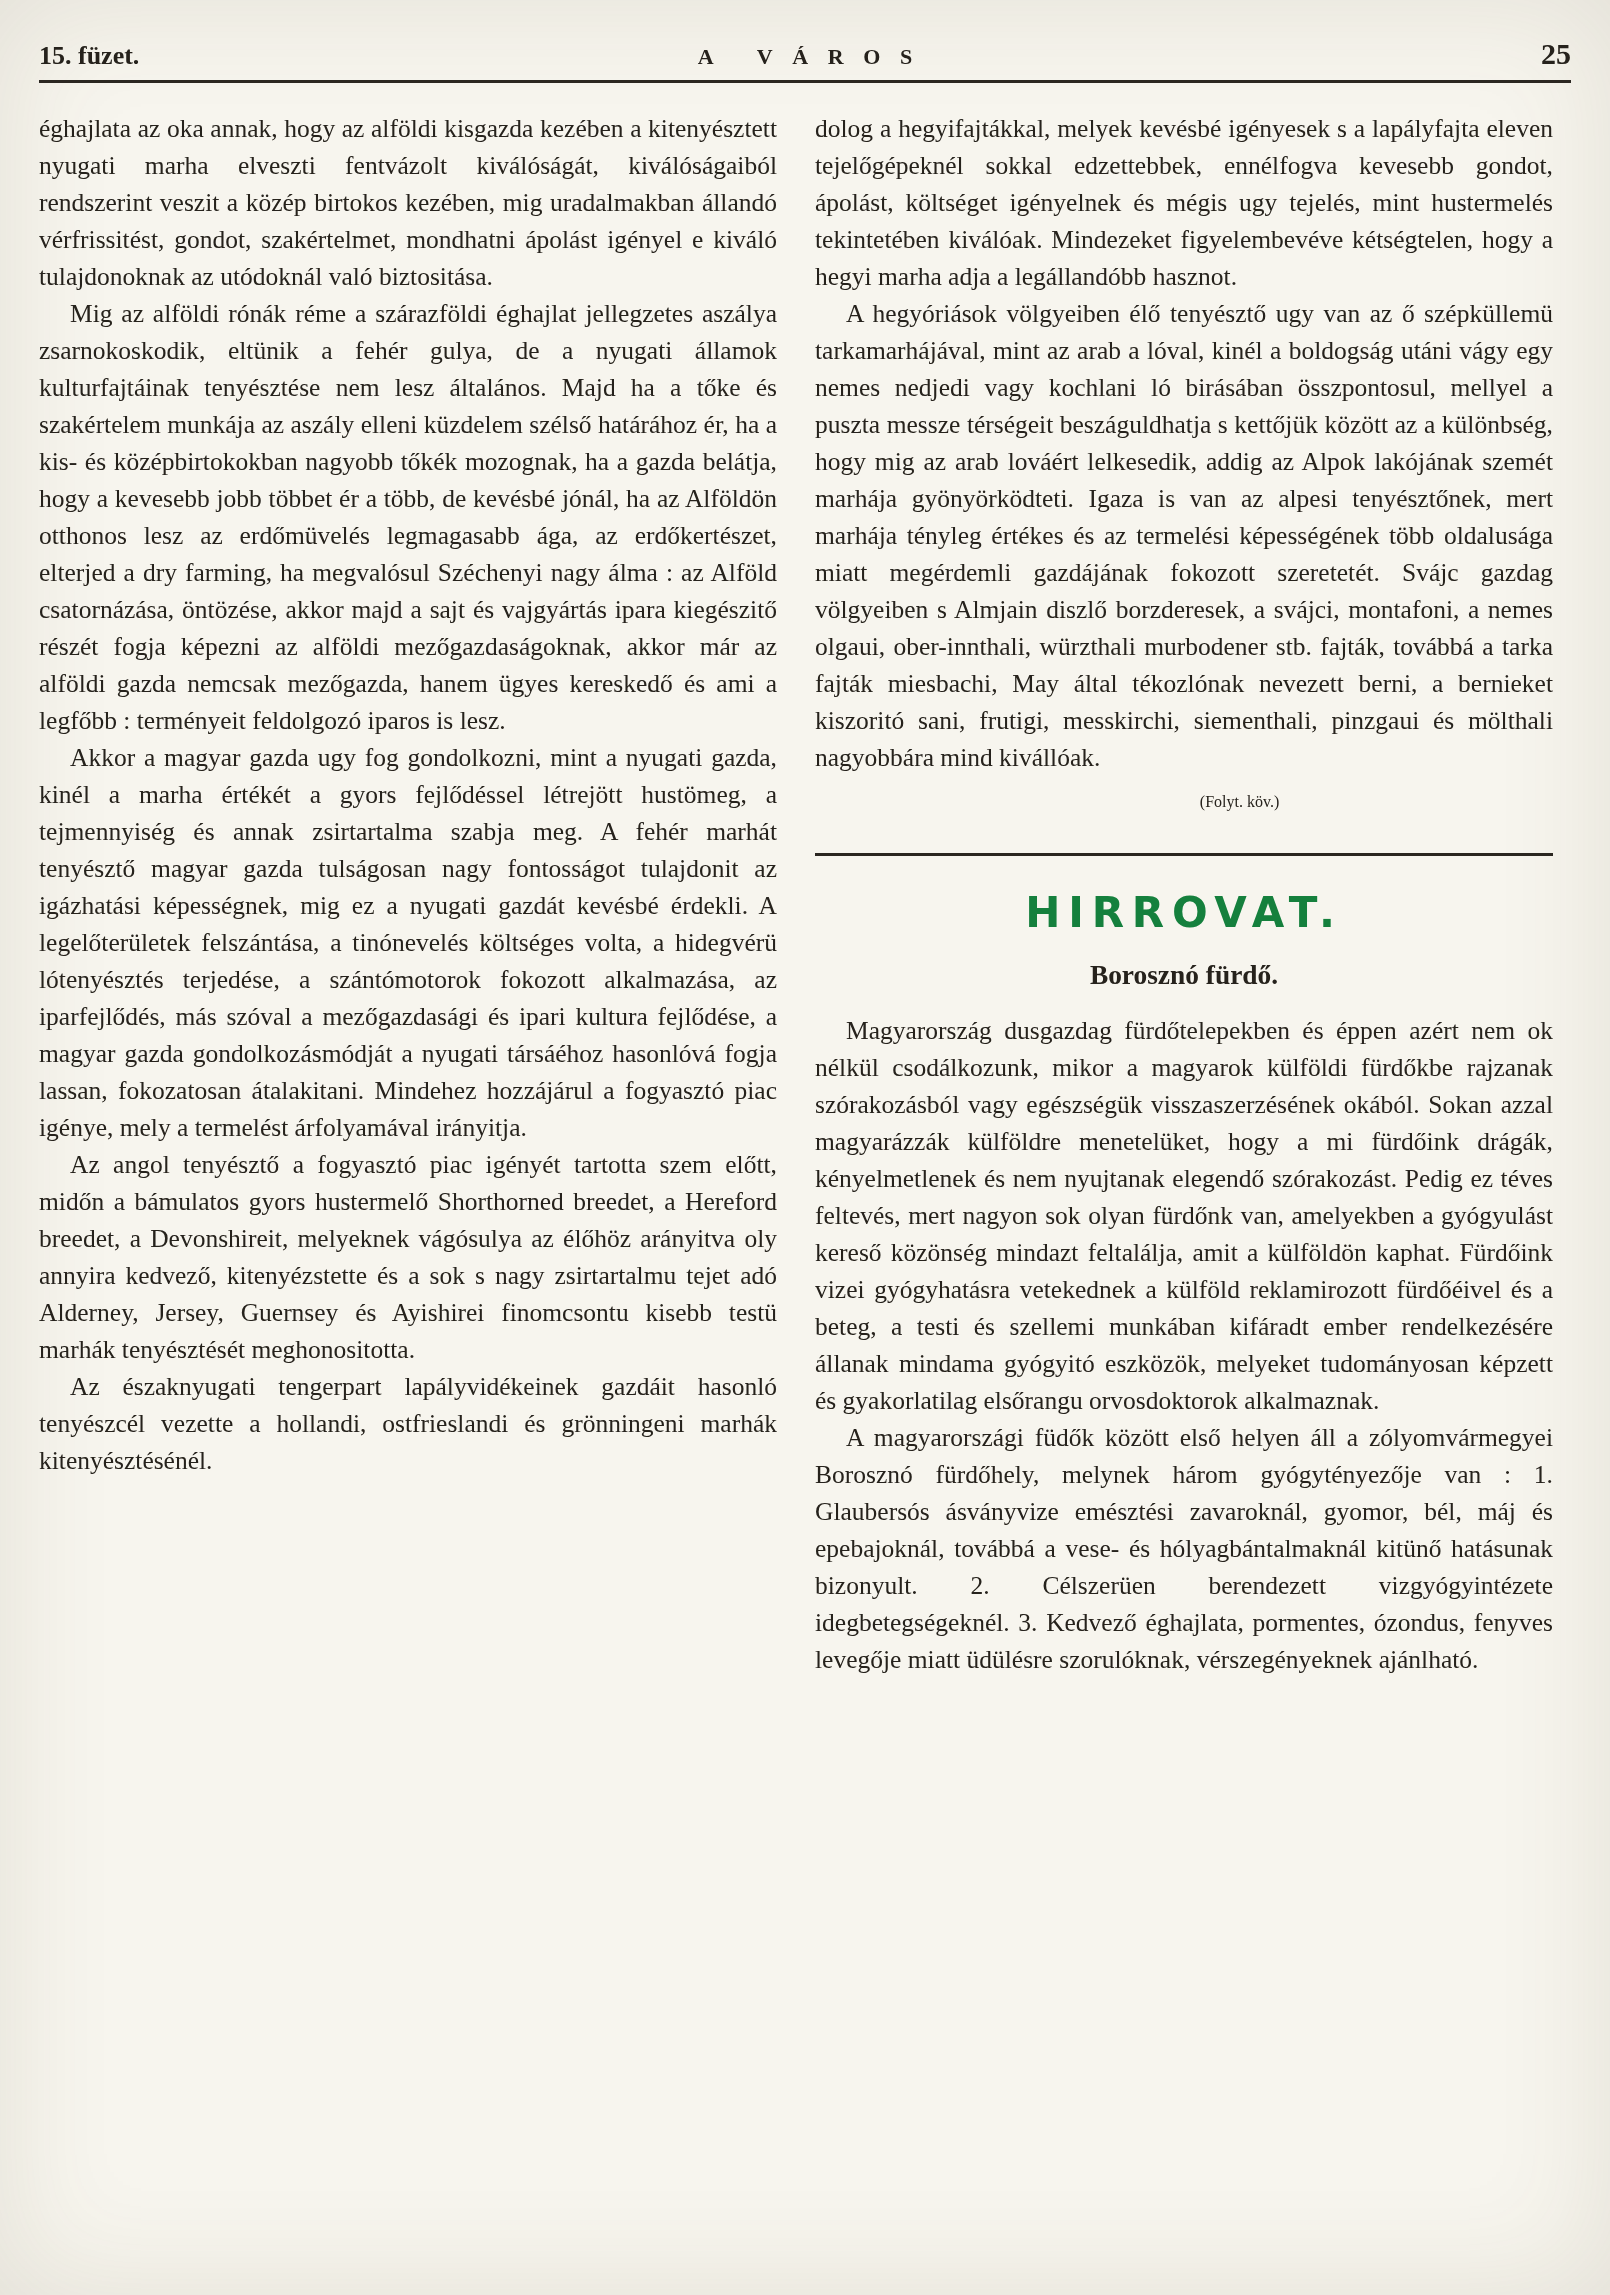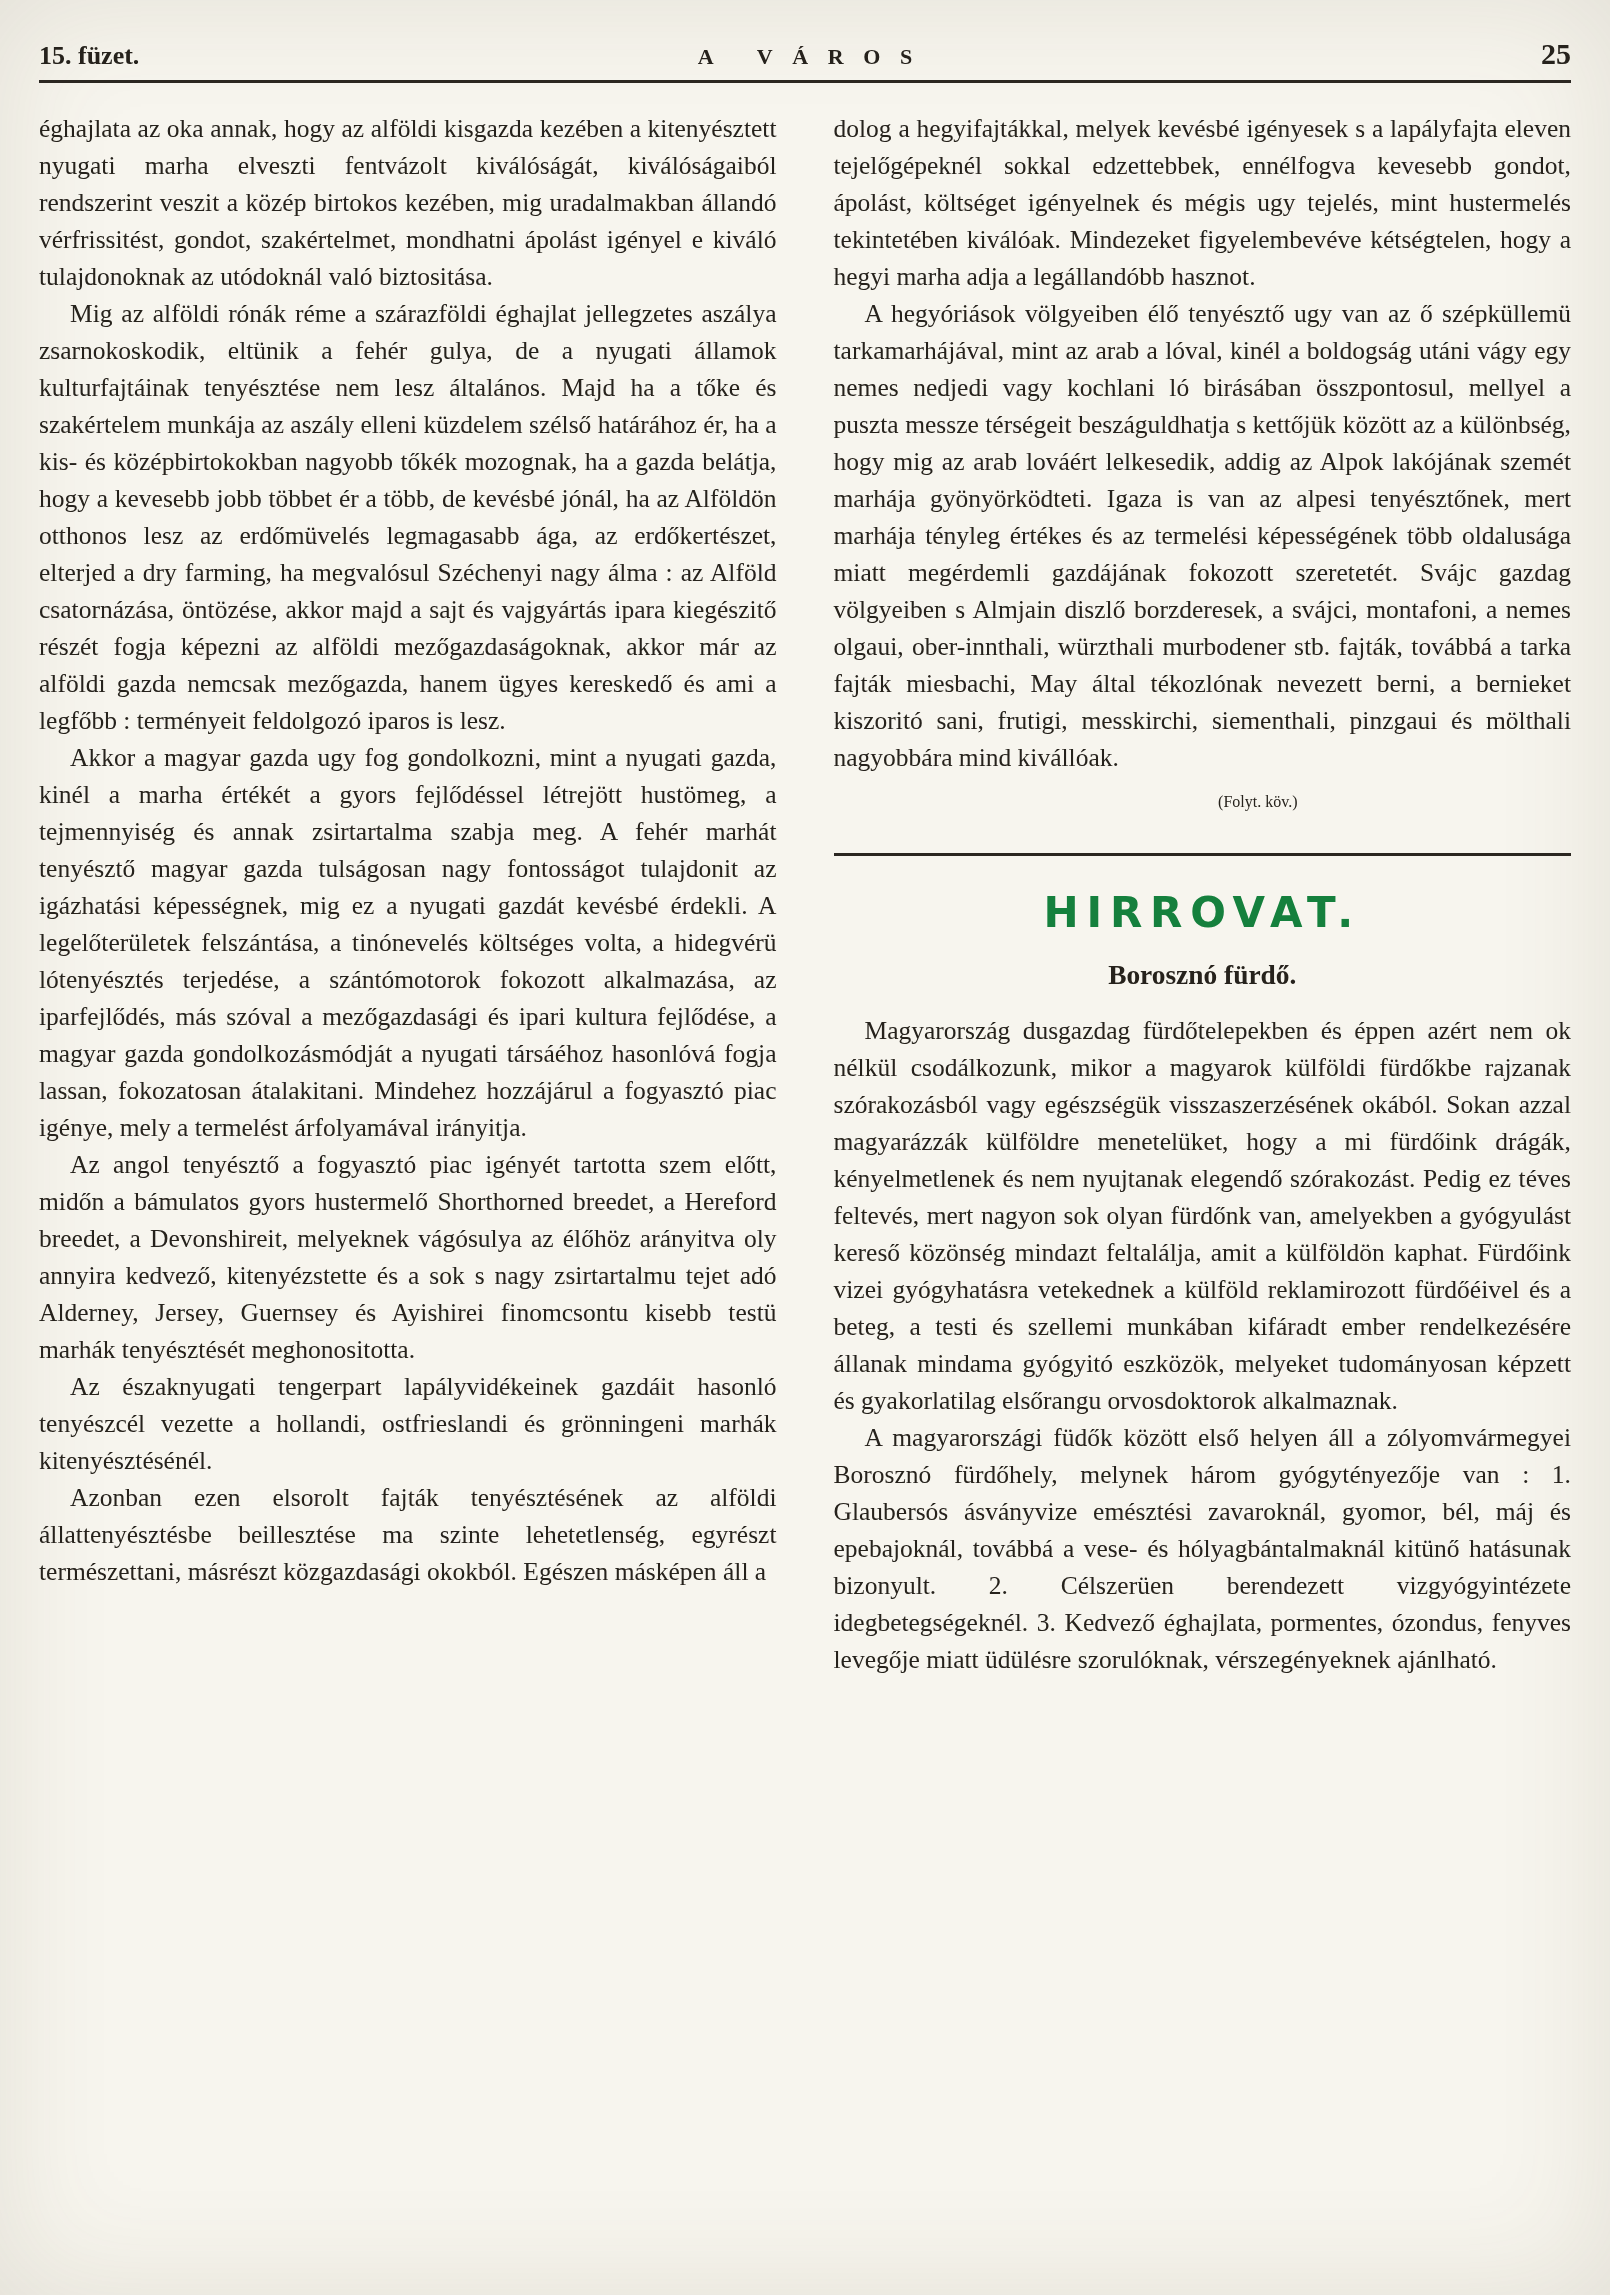--- a/index.html
+++ b/index.html
@@ -34,21 +34,21 @@
     padding-left: 19.6px; 
     white-space: nowrap;
   }
   .page-number {
     justify-self: end;
     font-size: 30px;
     font-weight: bold;
   }
   .columns {
     display: flex;
-    gap: 57px;
+    gap: 38px;
     padding-top: 27.4px;
   }
   .col {
     width: 738px;
     font-size: 25.5px;
     line-height: 37px;
     text-align: justify;
   }
   .col p { margin: 0; text-indent: 31px; }
   .cont-first p:first-child { text-indent: 0; }
@@ -89,21 +89,20 @@
 </header>
 
 <div class="columns">
 
   <section class="col cont-first">
       <p>éghajlata az oka annak, hogy az alföldi kisgazda kezében a kitenyésztett nyugati marha elveszti fentvázolt kiválóságát, kiválóságaiból rendszerint veszit a közép birtokos kezében, mig uradalmakban állandó vérfrissitést, gondot, szakértelmet, mondhatni ápolást igényel e kiváló tulajdonoknak az utódoknál való biztositása.</p>
       <p>Mig az alföldi rónák réme a szárazföldi éghajlat jellegzetes aszálya zsarnokoskodik, eltünik a fehér gulya, de a nyugati államok kulturfajtáinak tenyésztése nem lesz általános. Majd ha a tőke és szakértelem munkája az aszály elleni küzdelem szélső határához ér, ha a kis- és középbirtokokban nagyobb tőkék mozognak, ha a gazda belátja, hogy a kevesebb jobb többet ér a több, de kevésbé jónál, ha az Alföldön otthonos lesz az erdőmüvelés legmagasabb ága, az erdőkertészet, elterjed a dry farming, ha megvalósul Széchenyi nagy álma : az Alföld csatornázása, öntözése, akkor majd a sajt és vajgyártás ipara kiegészitő részét fogja képezni az alföldi mezőgazdaságoknak, akkor már az alföldi gazda nemcsak mezőgazda, hanem ügyes kereskedő és ami a legfőbb : terményeit feldolgozó iparos is lesz.</p>
       <p>Akkor a magyar gazda ugy fog gondolkozni, mint a nyugati gazda, kinél a marha értékét a gyors fejlődéssel létrejött hustömeg, a tejmennyiség és annak zsirtartalma szabja meg. A fehér marhát tenyésztő magyar gazda tulságosan nagy fontosságot tulajdonit az igázhatási képességnek, mig ez a nyugati gazdát kevésbé érdekli. A legelőterületek felszántása, a tinónevelés költséges volta, a hidegvérü lótenyésztés terjedése, a szántómotorok fokozott alkalmazása, az iparfejlődés, más szóval a mezőgazdasági és ipari kultura fejlődése, a magyar gazda gondolkozásmódját a nyugati társáéhoz hasonlóvá fogja lassan, fokozatosan átalakitani. Mindehez hozzájárul a fogyasztó piac igénye, mely a termelést árfolyamával irányitja.</p>
       <p>Az angol tenyésztő a fogyasztó piac igényét tartotta szem előtt, midőn a bámulatos gyors hustermelő Shorthorned breedet, a Hereford breedet, a Devonshireit, melyeknek vágósulya az élőhöz arányitva oly annyira kedvező, kitenyézstette és a sok s nagy zsirtartalmu tejet adó Alderney, Jersey, Guernsey és Ayishirei finomcsontu kisebb testü marhák tenyésztését meghonositotta.</p>
       <p>Az északnyugati tengerpart lapályvidékeinek gazdáit hasonló tenyészcél vezette a hollandi, ostfrieslandi és grönningeni marhák kitenyésztésénél.</p>
-      <p>Azonban ezen elsorolt fajták tenyésztésének az alföldi állattenyésztésbe beillesztése ma szinte lehetetlenség, egyrészt természettani, másrészt közgazdasági okokból. Egészen másképen áll a</p>
     </section>
 
   <section class="col">
     <div class="cont-first">
         <p>dolog a hegyifajtákkal, melyek kevésbé igényesek s a lapályfajta eleven tejelőgépeknél sokkal edzettebbek, ennélfogva kevesebb gondot, ápolást, költséget igényelnek és mégis ugy tejelés, mint hustermelés tekintetében kiválóak. Mindezeket figyelembevéve kétségtelen, hogy a hegyi marha adja a legállandóbb hasznot.</p>
         <p>A hegyóriások völgyeiben élő tenyésztő ugy van az ő szépküllemü tarkamarhájával, mint az arab a lóval, kinél a boldogság utáni vágy egy nemes nedjedi vagy kochlani ló birásában összpontosul, mellyel a puszta messze térségeit beszáguldhatja s kettőjük között az a különbség, hogy mig az arab lováért lelkesedik, addig az Alpok lakójának szemét marhája gyönyörködteti. Igaza is van az alpesi tenyésztőnek, mert marhája tényleg értékes és az termelési képességének több oldalusága miatt megérdemli gazdájának fokozott szeretetét. Svájc gazdag völgyeiben s Almjain diszlő borzderesek, a svájci, montafoni, a nemes olgaui, ober-innthali, würzthali murbodener stb. fajták, továbbá a tarka fajták miesbachi, May által tékozlónak nevezett berni, a bernieket kiszoritó sani, frutigi, messkirchi, siementhali, pinzgaui és mölthali nagyobbára mind kivállóak.</p>
       </div>
 
     <div class="folyt">(Folyt. köv.)</div>
 

